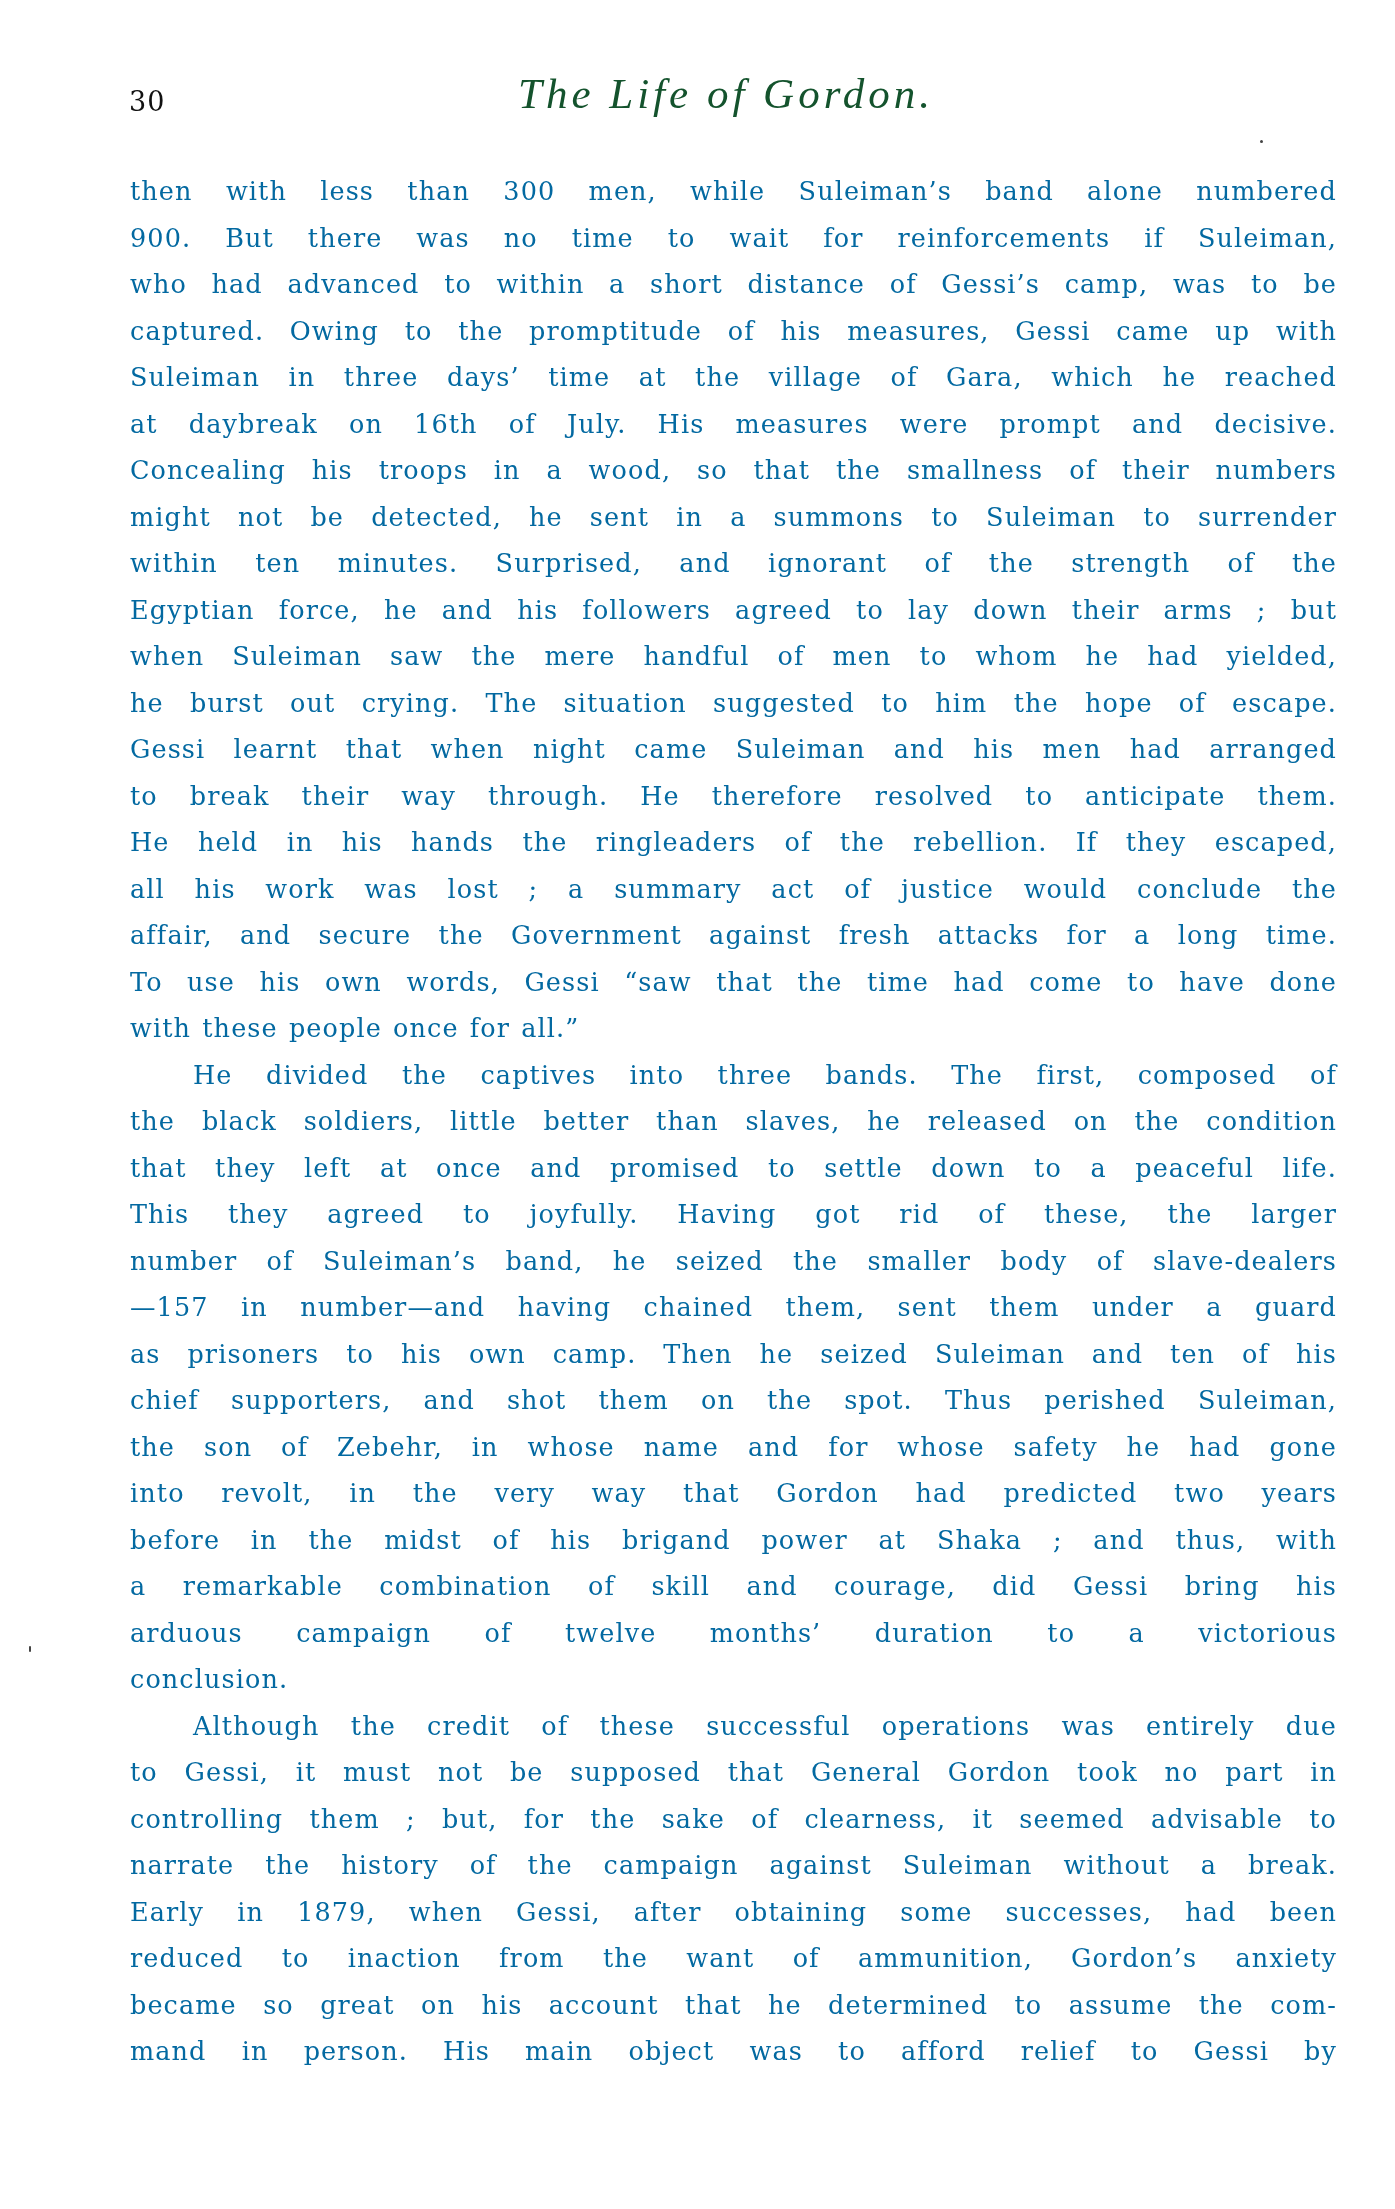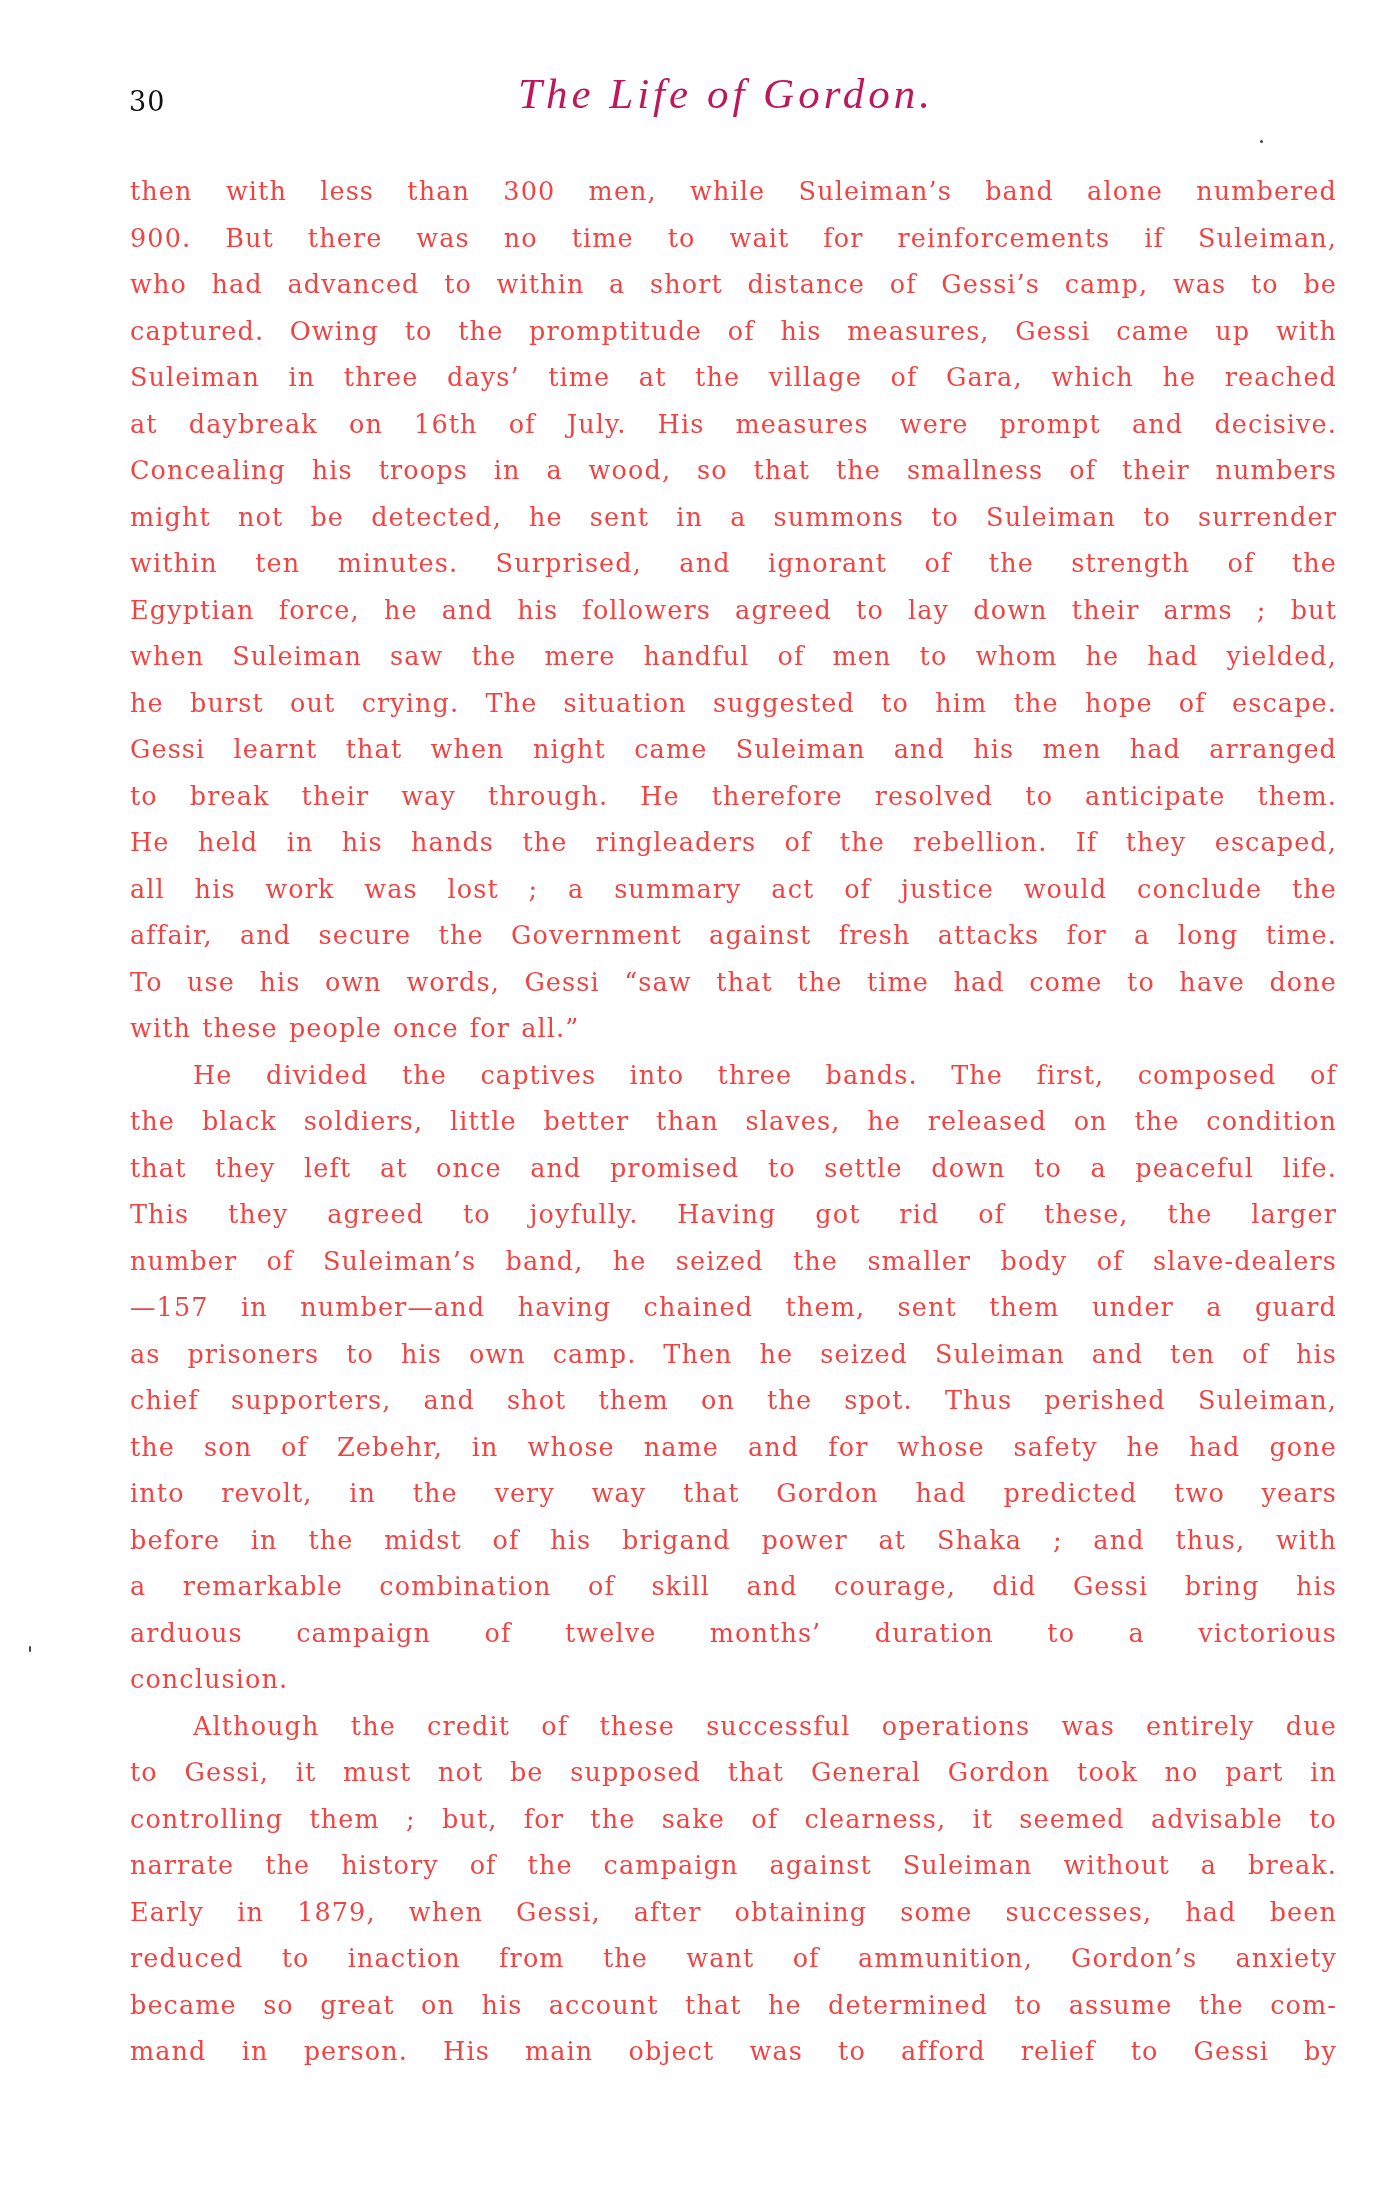--- a/index.html
+++ b/index.html
@@ -41,40 +41,40 @@
       position: absolute;
       left: 503px;
       top: 66px;
       width: 450px;
       font-family: "Liberation Serif", serif;
       font-style: italic;
       font-size: 43px;
       line-height: 56px;
       letter-spacing: 4px;
       white-space: nowrap;
-      color: #be185d;
+      color: #14532d;
     }
     .body-text {
       position: absolute;
       left: 115px;
       top: 168px;
       width: 1207px;
     }
     .line {
       display: block;
       height: 46.5px;
       line-height: 46.5px;
       font-family: "DejaVu Serif", serif;
       font-size: 25.5px;
       letter-spacing: 1.1px;
       word-spacing: 2px;
       text-align: justify;
       text-align-last: justify;
       white-space: nowrap;
-      color: #ef4444;
+      color: #0369a1;
     }
     .line.indent {
       padding-left: 63px;
     }
     .line.last {
       text-align-last: left;
     }
     .speck {
       position: absolute;
       background: #444;

